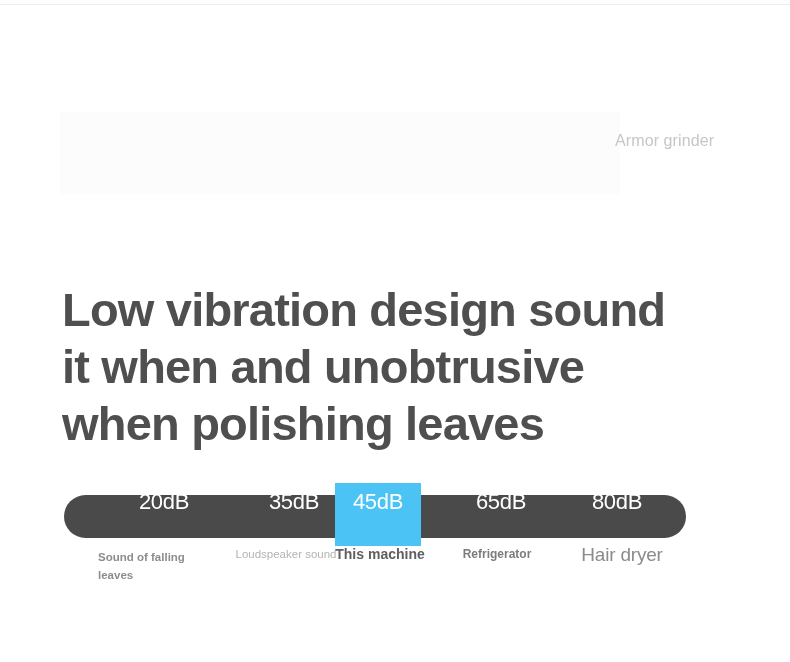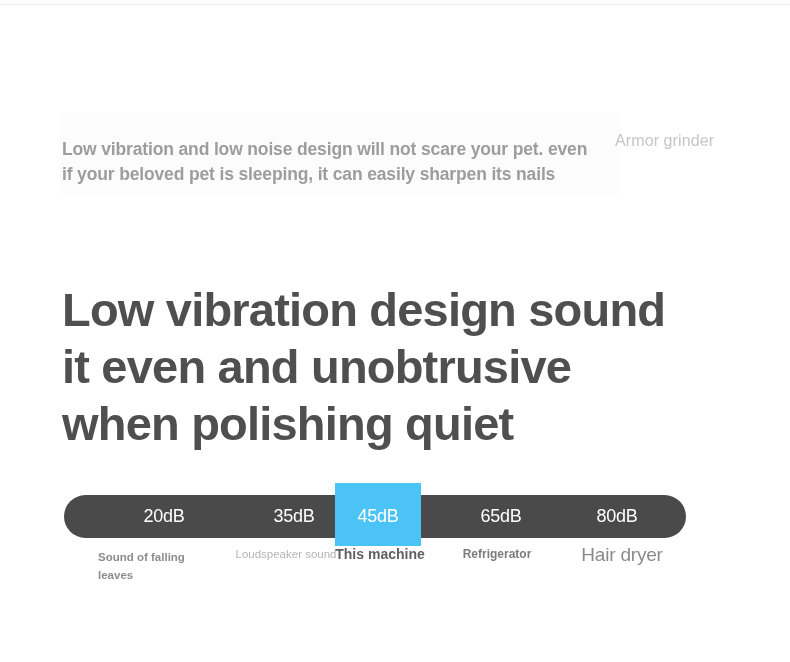--- a/index.html
+++ b/index.html
@@ -108,28 +108,28 @@
   .scale-highlight {
     position: absolute;
     top: 5px;
     height: 63px;
     background: #4cc3f5;
     z-index: 2;
   }
 
   .tick {
     position: absolute;
-    top: 17px;
+    top: 2px;
     height: 43px;
     display: flex;
     align-items: center;
     justify-content: center;
     z-index: 3;
     color: #ffffff;
-    font-size: 18px;
+    font-size: 22px;
     font-weight: 400;
     letter-spacing: -0.3px;
     white-space: nowrap;
   }
 
   
   .caption {
     position: absolute;
     top: 70px;
     text-align: center;
@@ -168,28 +168,27 @@
   }
 </style>
 </head>
 <body>
 
 <div id="poster">
 
   <div class="top-hairline"></div>
   <div class="ghost-panel"></div>
 
-  <p class="subtitle">Low vibration and low noise design will not scare your pet. even if your beloved pet is sleeping, it can easily sharpen its nails</p>
 
   <span class="brand-note">Armor grinder</span>
 
   <h1 class="headline">
     <span class="ln">Low vibration design sound</span>
-    <span class="ln">it even and unobtrusive</span>
-    <span class="ln">when polishing quiet</span>
+    <span class="ln">it when and unobtrusive</span>
+    <span class="ln">when polishing leaves</span>
   </h1>
 
   <div class="scale">
     <div class="scale-bar"></div>
     <div class="scale-highlight" id="scale-highlight" style="left: 271px; width: 86px;"></div>
     <div id="scale-ticks">
         <div class="tick" style="left: 30px; width: 140px;">20dB</div>
         <div class="tick" style="left: 160px; width: 140px;">35dB</div>
         <div class="tick" style="left: 271px; width: 86px;">45dB</div>
         <div class="tick" style="left: 372px; width: 130px;">65dB</div>

